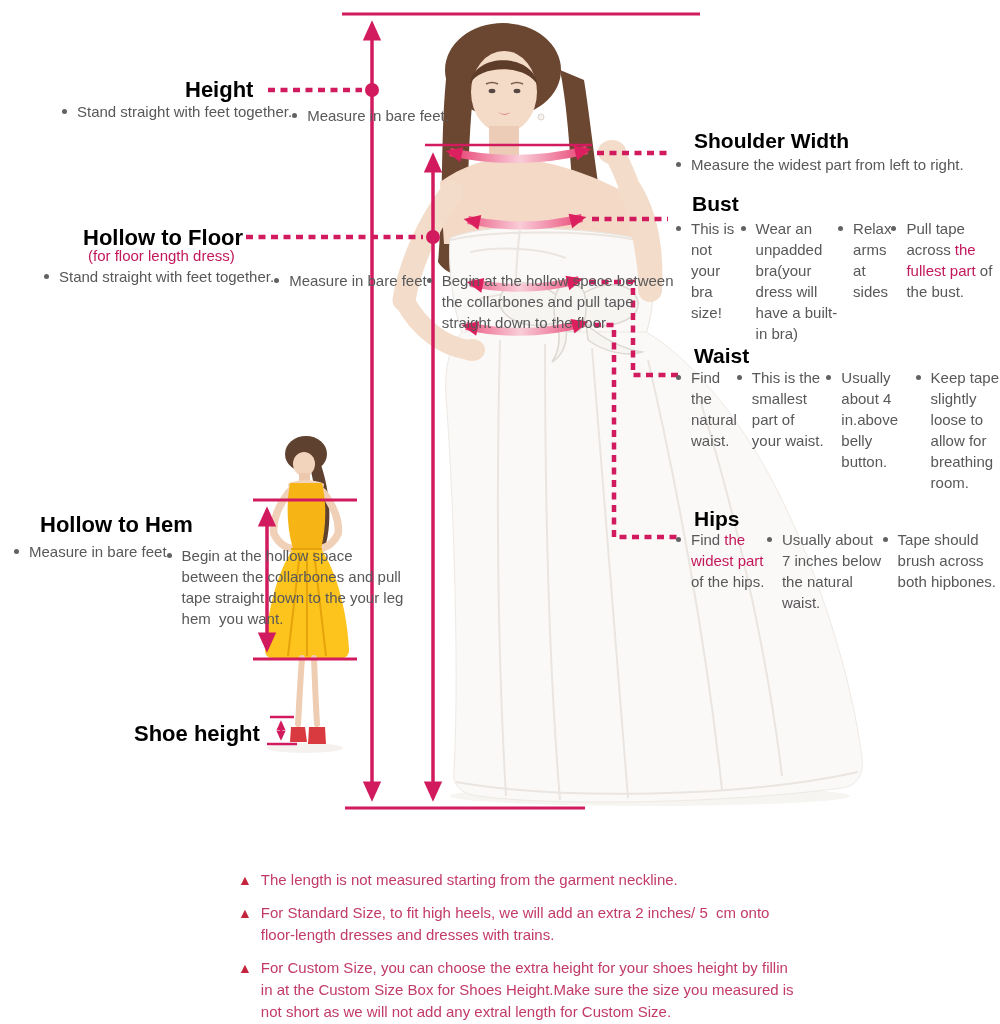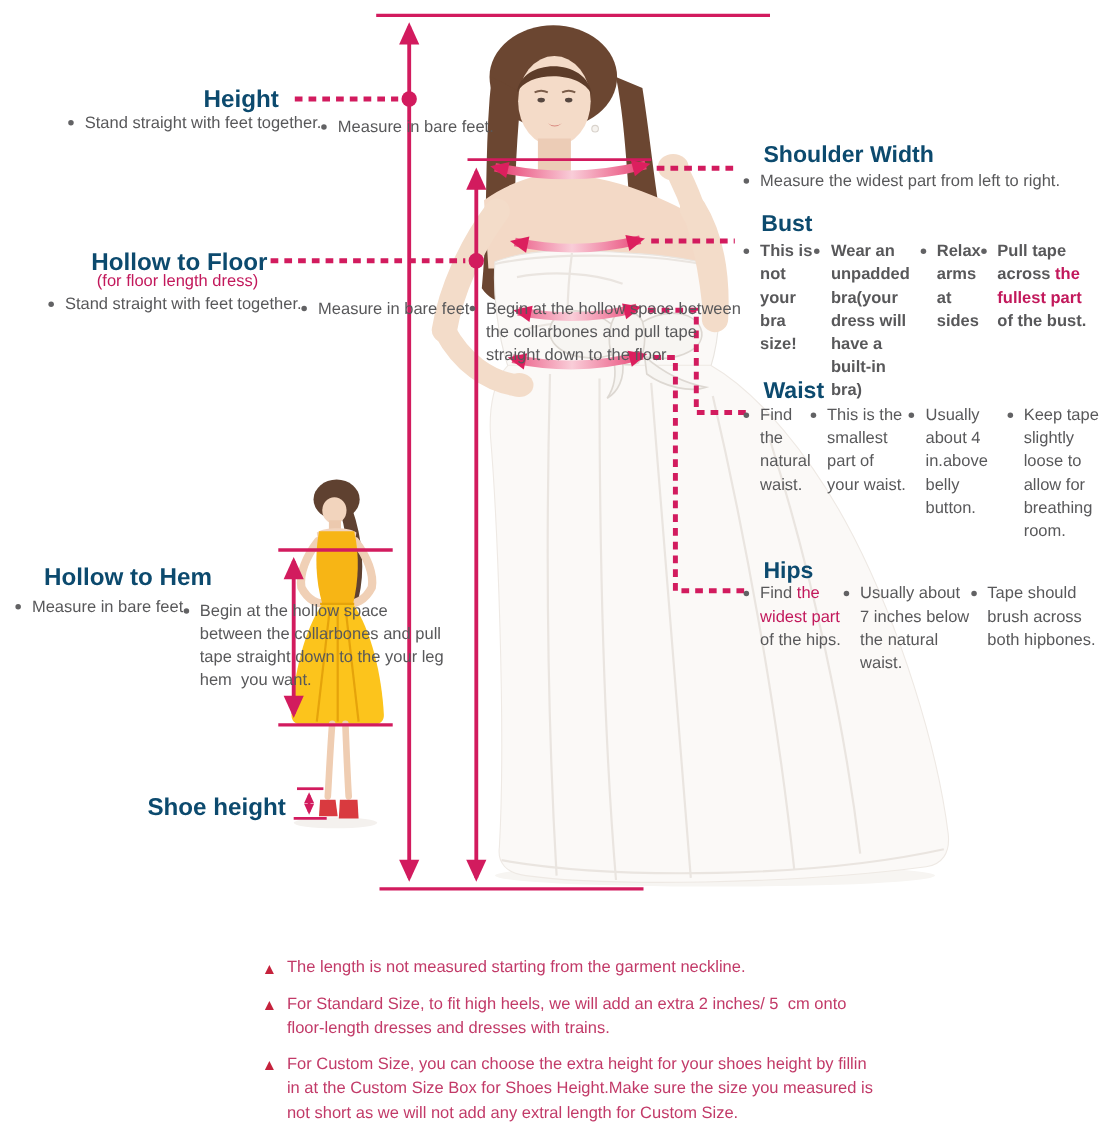--- a/index.html
+++ b/index.html
@@ -1,20 +1,20 @@
 <!DOCTYPE html>
 <html><head>
 <meta charset="utf-8">
 <style>
   html,body{margin:0;padding:0;background:#fff;}
   .canvas{position:relative;width:1000px;height:1024px;background:#ffffff;overflow:hidden;
           font-family:"Liberation Sans",sans-serif;}
   .art{position:absolute;left:0;top:0;}
   .abs{position:absolute;}
-  .h1{font-weight:bold;font-size:22px;color:#0c4a6e;white-space:nowrap;line-height:25px;}
+  .h1{font-weight:bold;font-size:22px;color:#000000;white-space:nowrap;line-height:25px;}
   .h1.rt{font-size:21px;text-align:center;}
   .sub{font-size:15px;color:#c2185b;white-space:nowrap;line-height:18px;}
   .list{display:flex;flex-direction:row;}
   .li{display:flex;gap:10px;margin-top:4px;align-items:flex-start;}
   .list.rt .li{margin-top:5px;}
   .list.tight .li{margin-top:2px;}
   .li:first-child{margin-top:0;}
   .dot{flex:none;width:5px;height:5px;border-radius:50%;background:#626264;margin-top:8px;}
   .txt{font-size:15px;line-height:21px;color:#58585a;white-space:pre-wrap;}
   .em{color:#c2185b;}
@@ -224,21 +224,21 @@
 
   <div class="abs h1 rt" style="left:694px;top:128px;">Shoulder Width</div>
   <div class="abs list rt" style="left:676px;top:149px;">
     <div class="li">
         <span class="dot"></span>
         <span class="txt">Measure the widest part from left to right.</span>
       </div>
   </div>
 
   <div class="abs h1 rt" style="left:692px;top:191px;">Bust</div>
-  <div class="abs list rt" style="left:676px;top:213px;font-weight:bold;">
+  <div class="abs list rt" style="left:676px;top:213px;">
     <div class="li">
         <span class="dot"></span>
         <span class="txt">This is not your bra size!</span>
       </div>
     <div class="li">
         <span class="dot"></span>
         <span class="txt">Wear an unpadded bra(your dress will
 have a built-in bra)</span>
       </div>
     <div class="li">

